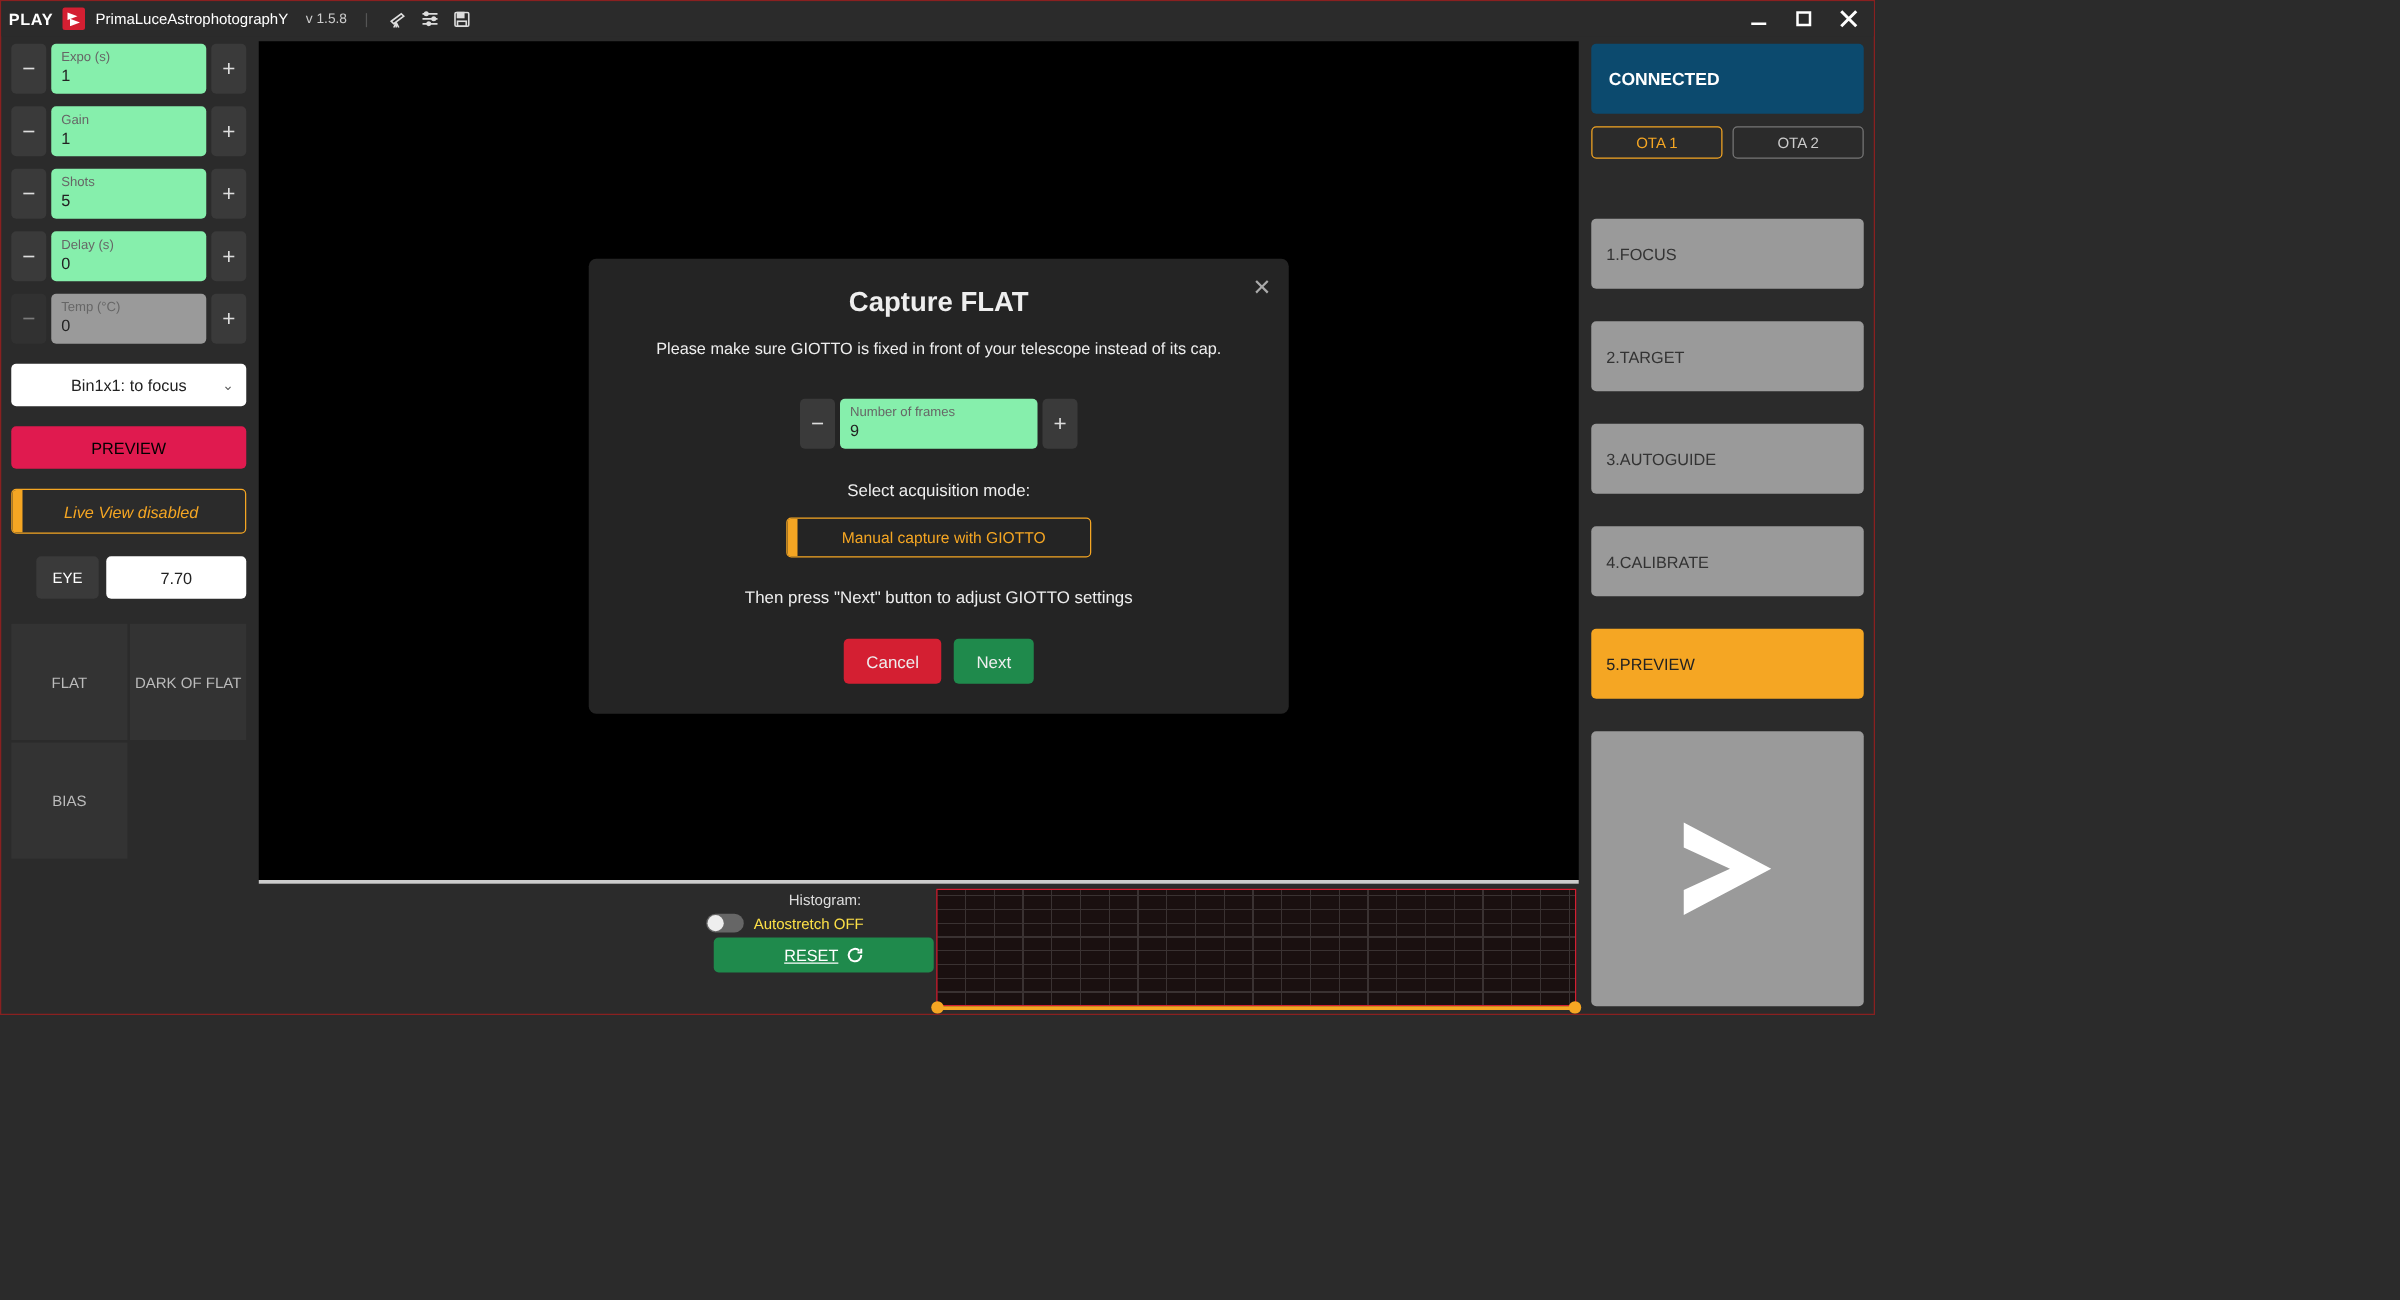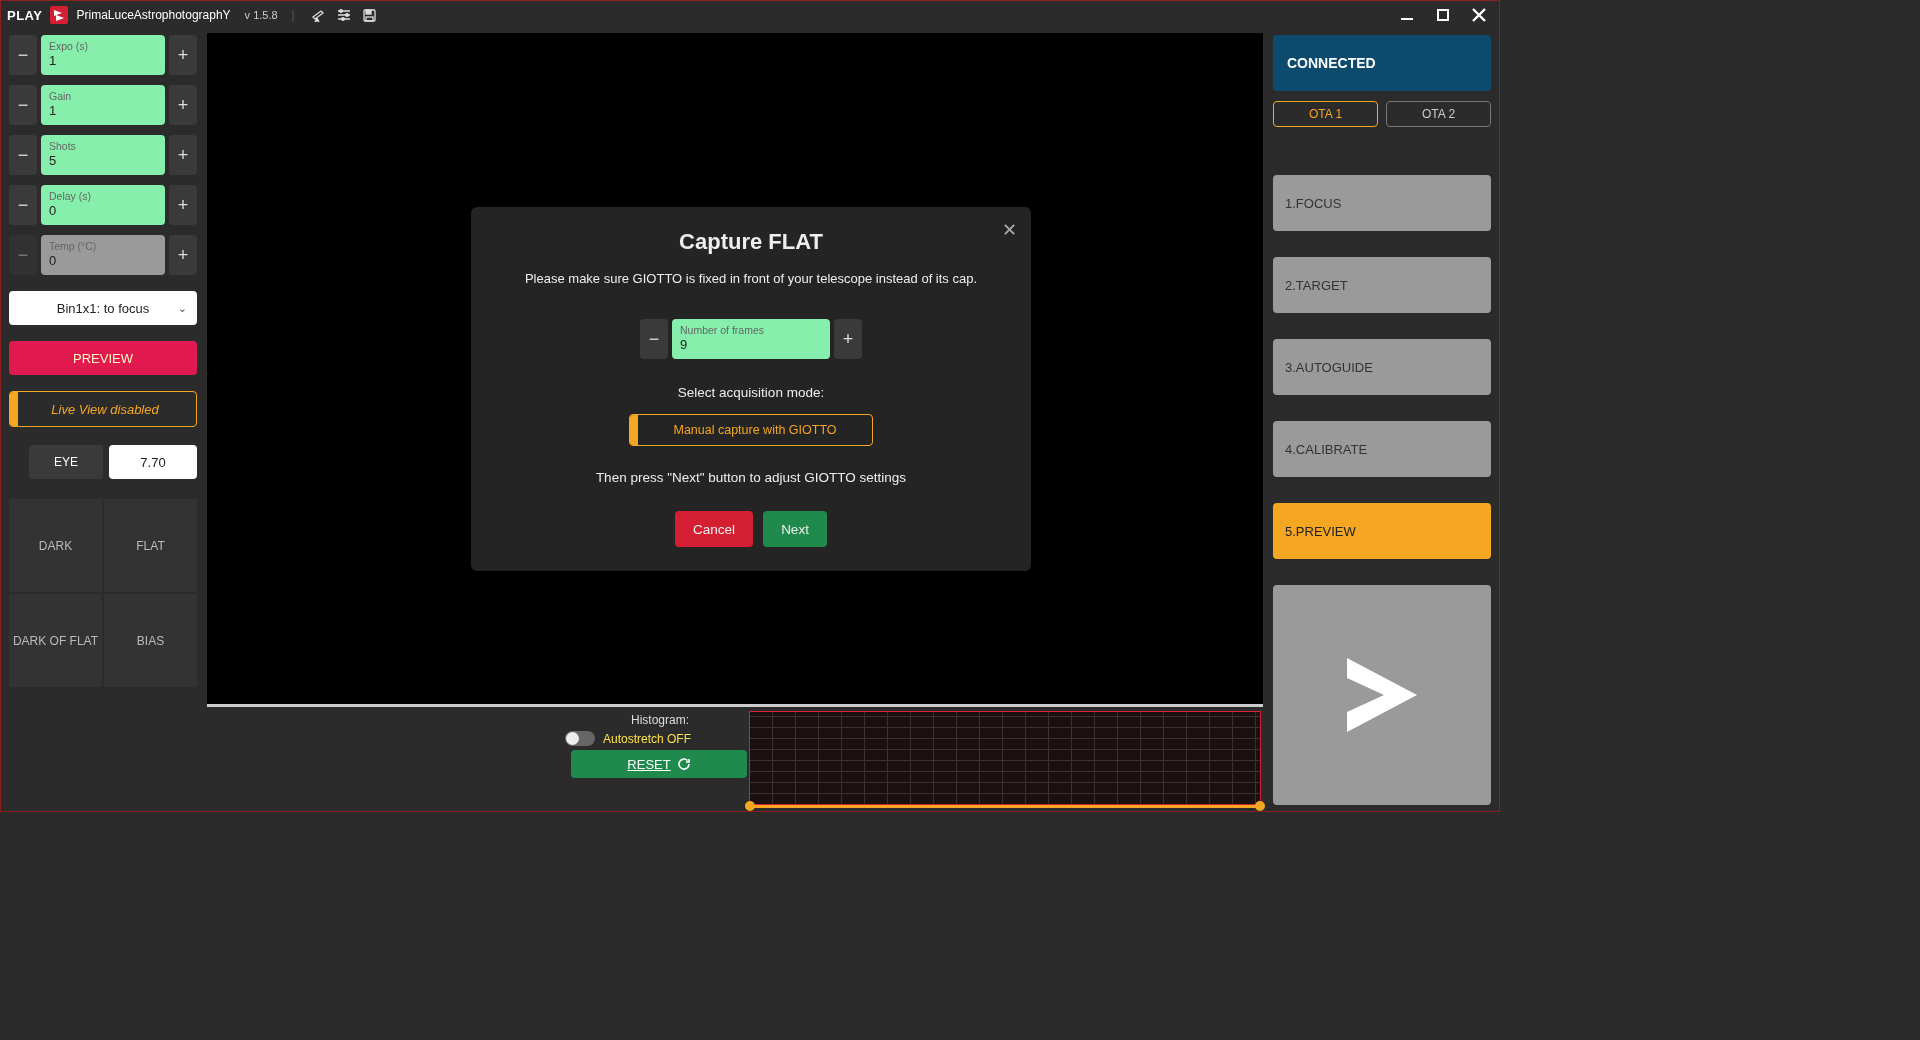--- a/index.html
+++ b/index.html
@@ -92,21 +92,21 @@
 }
 .dropdown .chev { position:absolute; right:10px; font-size:11px; color:#555; }
 
 .btn-preview {
   height: 34px;
   background:#e01a4f;
   border-radius:4px;
   display:flex;
   align-items:center;
   justify-content:center;
-  color:#fef9c3;
+  color:#000000;
   font-size:13px;
   cursor:pointer;
   margin-top:6px;
   font-weight:500;
 }
 
 .liveview {
   height:36px;
   border:1px solid #f5a623;
   border-radius:4px;
@@ -132,21 +132,21 @@
   flex:1;
   background:#3a3a3a;
   border-radius:4px;
   display:flex;
   align-items:center;
   justify-content:center;
   font-size:12px;
   cursor:pointer;
 }
 .eye-row .eye-val {
-  width:88px;
+  width:112px;
   background:#fff;
   border-radius:4px;
   display:flex;
   align-items:center;
   justify-content:center;
   color:#222;
   font-size:13px;
 }
 
 .cal-grid {
@@ -411,21 +411,20 @@
       <div class="bar"></div>
       <div class="lbl-wrap">Live View disabled</div>
     </div>
 
     <div class="eye-row">
       <div class="eye-btn">EYE</div>
       <div class="eye-val">7.70</div>
     </div>
 
     <div class="cal-grid">
-      <div class="cell">DARK</div>
       <div class="cell">FLAT</div>
       <div class="cell">DARK OF FLAT</div>
       <div class="cell">BIAS</div>
     </div>
   </div>
 
   <div class="center">
     <div class="preview-area"></div>
     <div class="histogram-area">
       <div style="width:348px"></div>

